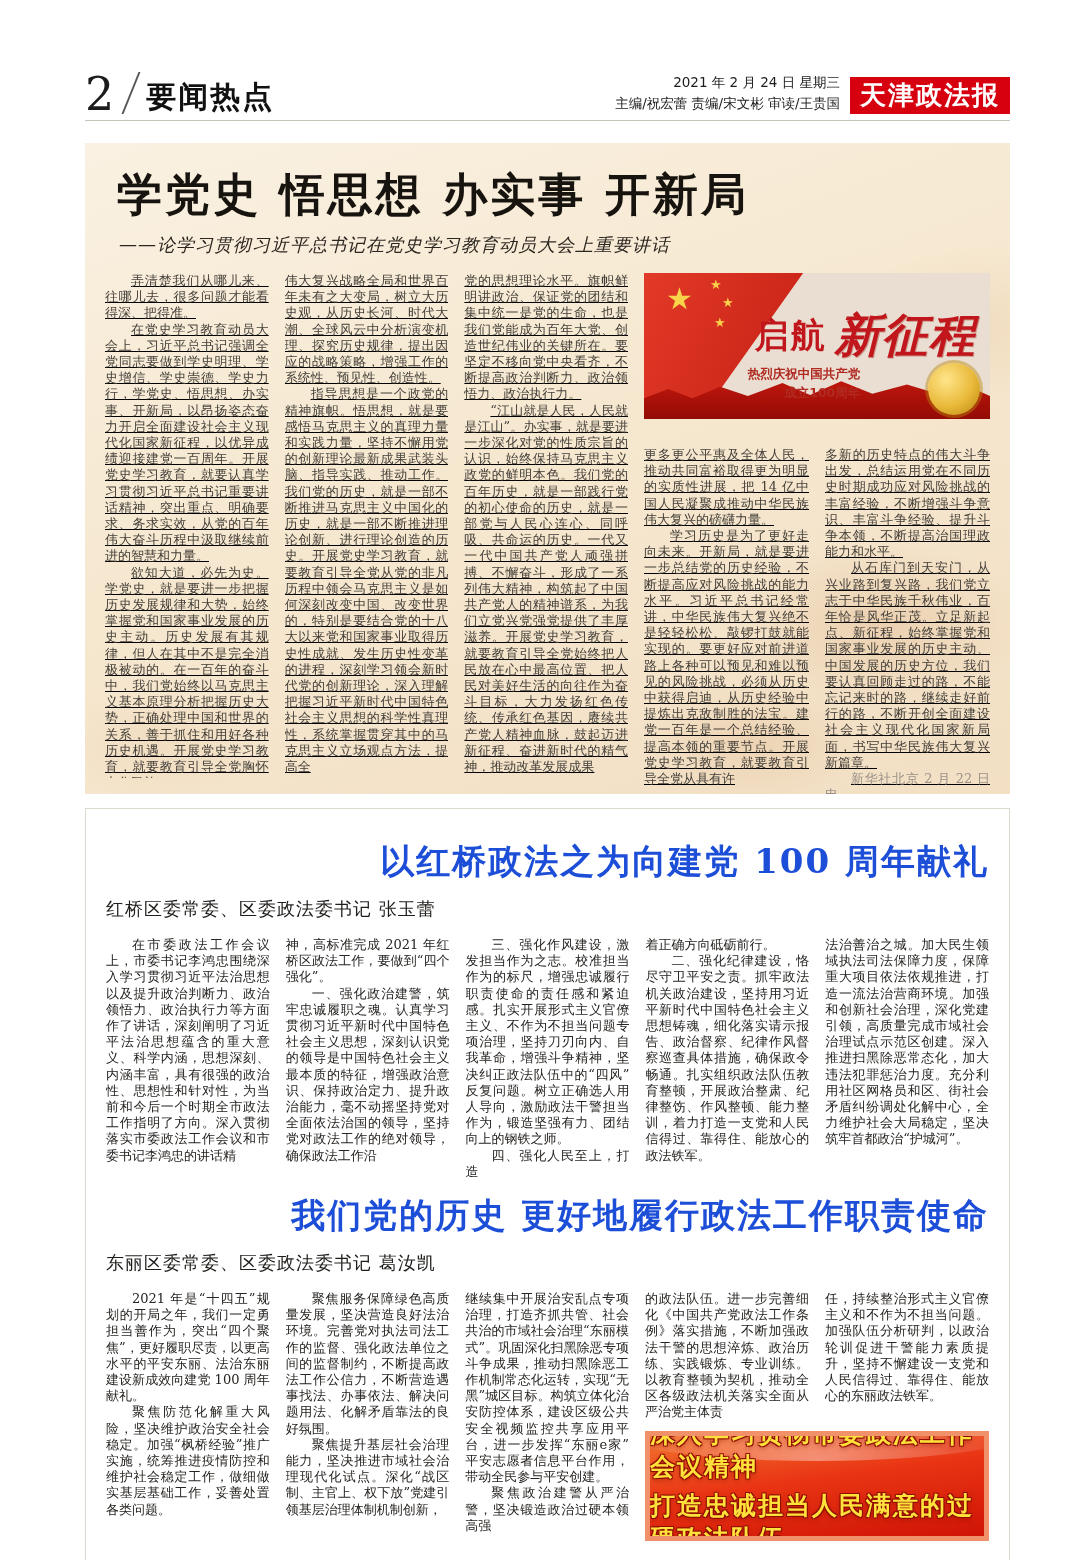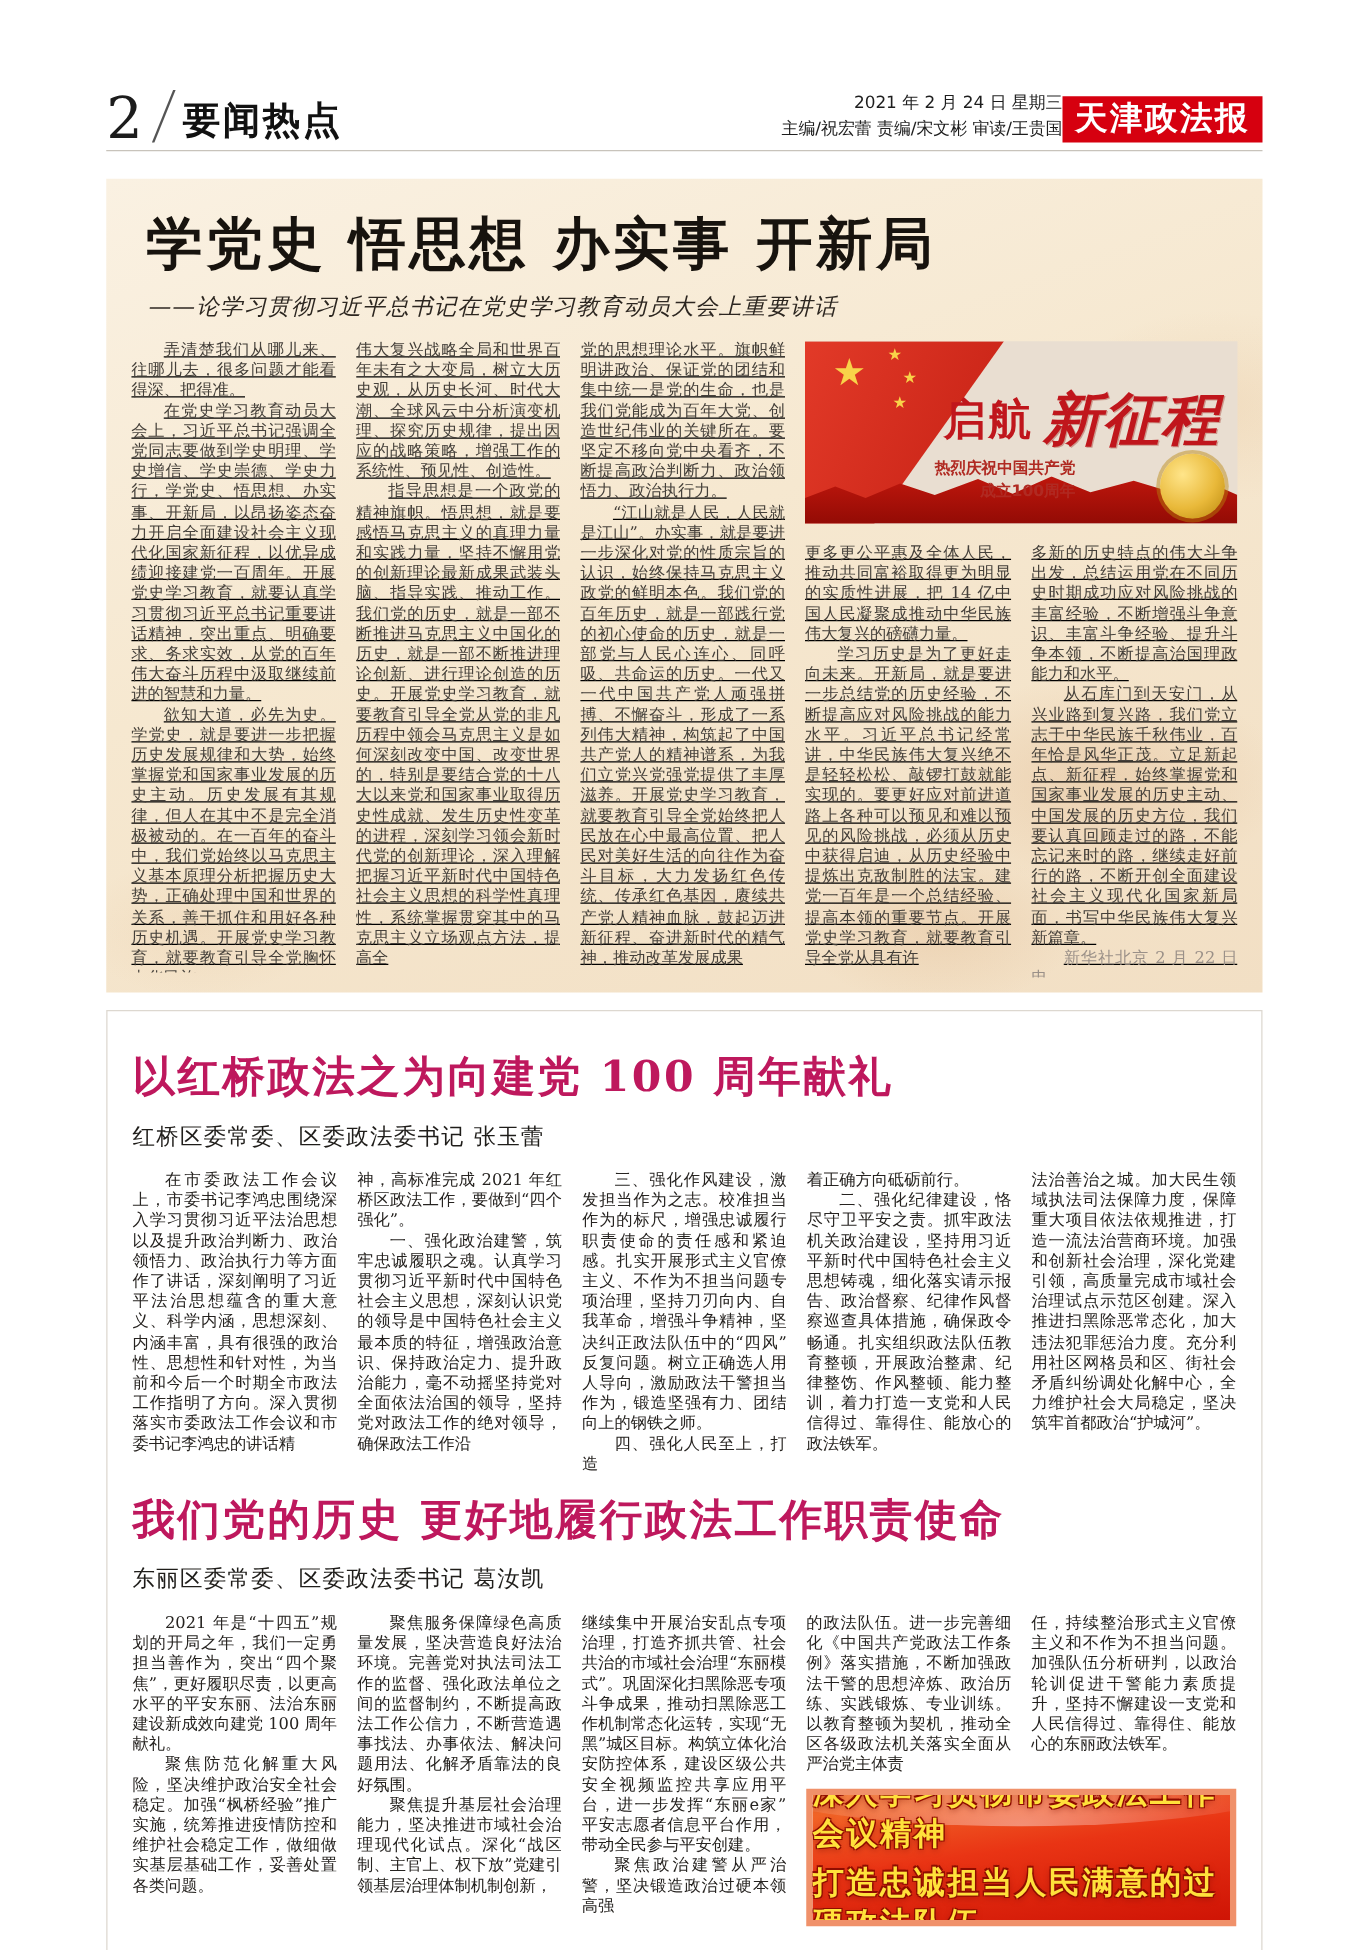--- a/index.html
+++ b/index.html
@@ -12,21 +12,21 @@
        padding-bottom:6px;}
   .pageno{font-size:46px;line-height:40px;color:#1c1c1c;
           font-family:"DejaVu Serif",serif;}
   .slash{width:2px;height:42px;background:#555;transform:skewX(-22deg);
          margin:0 14px 0 16px;}
   .section{font-size:30px;font-weight:bold;color:#111;
            font-family:"DejaVu Sans","Liberation Sans",sans-serif;
            letter-spacing:2px;line-height:34px;}
   .hdr-spacer{flex:1;}
   .hdr-right{text-align:right;font-family:"DejaVu Sans","Liberation Sans",sans-serif;
-             font-size:13.5px;color:#1d1d1d;line-height:1.55;}
+             font-size:13.5px;color:#1d1d1d;line-height:1.55;margin-right:10px;}
   .masthead{background:#d6000f;color:#fff;font-weight:bold;font-size:26px;
             padding:5px 10px 6px;letter-spacing:2px;line-height:1;
             font-family:"DejaVu Sans","Liberation Sans",sans-serif;}
 
   
   .art1{margin-top:22px;
         background:
           radial-gradient(ellipse 210px 120px at 86% 74%, rgba(201,134,74,.20), transparent 70%),
           radial-gradient(ellipse 160px 90px at 72% 92%, rgba(201,134,74,.16), transparent 70%),
           radial-gradient(ellipse 180px 110px at 96% 28%, rgba(208,148,88,.13), transparent 70%),
@@ -34,21 +34,21 @@
           linear-gradient(160deg,#faf1e2 0%,#f6e8d0 45%,#f2dfc4 100%);
         padding:18px 20px 16px;}
   .art1 h1{margin:4px 0 2px 12px;font-size:45px;letter-spacing:3px;
            color:#17130e;font-weight:bold;}
   .art1 .subtitle{margin:8px 0 16px 14px;font-size:18px;color:#2c2620;
                   letter-spacing:1px;font-style:italic;}
   .a1-body{display:flex;gap:16px;height:505px;text-decoration:underline;}
   .a1-left{display:flex;gap:16px;width:523px;flex:0 0 auto;}
   .a1-right{flex:1;display:flex;flex-direction:column;}
   .a1-left .col{height:505px;}
-  .a1-rcols{display:flex;gap:16px;flex:1;margin-top:16px;}
+  .a1-rcols{display:flex;gap:16px;flex:1;margin-top:28px;}
   .a1-rcols .col{height:347px;}
 
   .col{flex:1;overflow:hidden;}
   .col p{margin:0;font-size:13px;line-height:16.2px;text-align:justify;
          color:#45403a;}
   .col p.ind{text-indent:2em;}
   .lower .col p{color:#262320;}
   .col p.credit{color:#9a9088;}
 
   
@@ -78,22 +78,22 @@
   .ph-t2{font-size:46px;font-weight:bold;font-style:italic;letter-spacing:1px;
          vertical-align:middle;margin-left:8px;
          text-shadow:1px 1px 0 rgba(150,20,10,.35);}
   .ph-caps{position:absolute;top:92px;left:30%;text-align:right;color:#b02a22;
            font-weight:bold;font-size:12.5px;line-height:1.5;
            font-family:"DejaVu Sans",sans-serif;}
 
   
   .lower{margin-top:14px;border:1px solid #ddd8d0;background:#fff;
          padding:24px 20px 22px;}
-  .lower h2{margin:6px 0 0;text-align:left;font-size:34px;font-weight:bold;
-            color:#be185d;letter-spacing:2px;}
+  .lower h2{margin:6px 0 0;text-align:right;font-size:34px;font-weight:bold;
+            color:#1d4ed8;letter-spacing:2px;}
   .byline{text-align:left;font-size:18px;color:#1f1d1a;margin:12px 0 16px;
           letter-spacing:1px;}
   .a2-cols{display:flex;gap:16px;}
   .a2-cols .col{height:240px;}
   .art3{margin-top:16px;}
   .a3-body{display:flex;gap:16px;}
   .a3-left{display:flex;gap:16px;width:523px;flex:0 0 auto;}
   .a3-left .col{height:252px;}
   .a3-right{flex:1;display:flex;flex-direction:column;}
   .a3-rcols{display:flex;gap:16px;}

